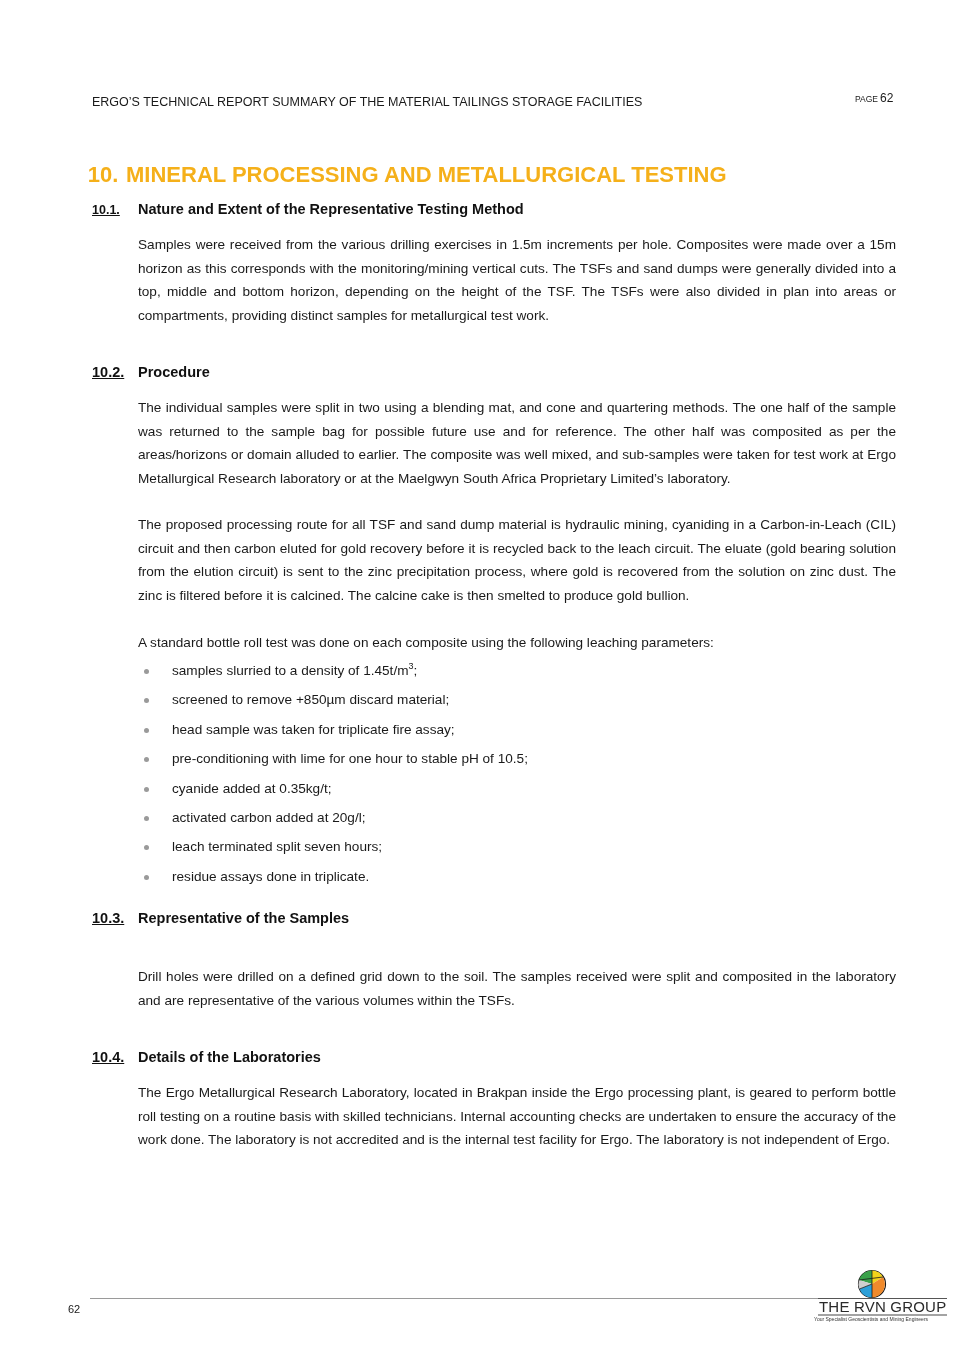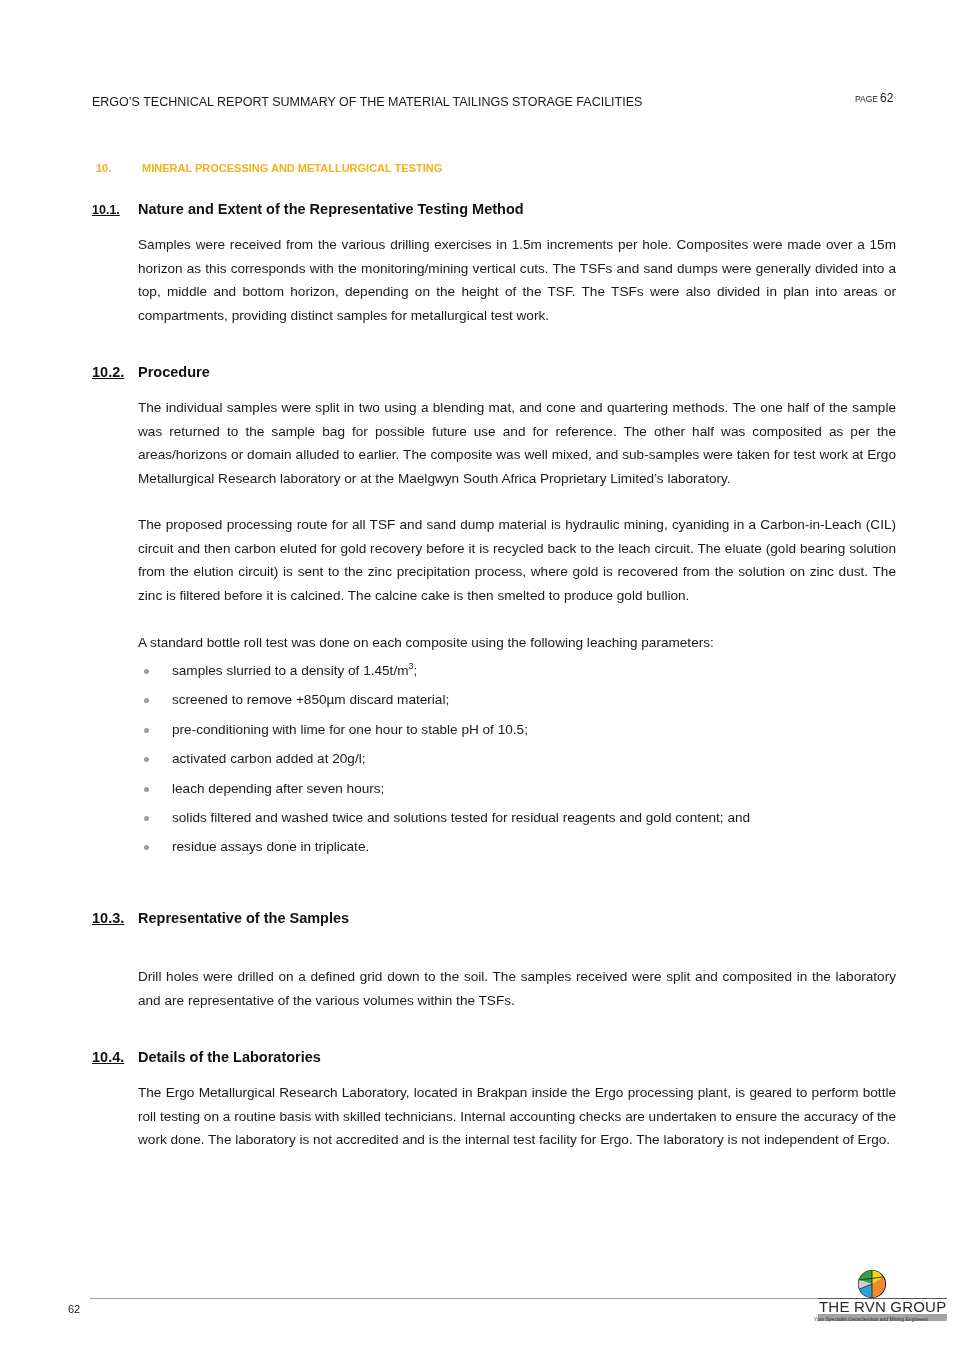--- a/index.html
+++ b/index.html
@@ -1,35 +1,35 @@
 <!DOCTYPE html>
 <html><head>
 <meta charset="utf-8">
 <style>
   html, body { margin: 0; padding: 0; background: #ffffff; }
   body { width: 966px; height: 1365px; position: relative; overflow: hidden;
          font-family: "Liberation Sans", sans-serif; color: #1a1a1a; }
   .header-title { position: absolute; left: 92px; top: 95px; font-size: 12.5px; letter-spacing: 0; color: #1a1a1a; }
   .header-page { position: absolute; left: 836px; top: 91px; font-size: 12px; color: #1a1a1a; }
   .header-page .small { font-size: 8.5px; margin-right: 2px; padding-left: 19px; }
-  .h1 { position: absolute; left: 96px; top: 162px; font-size: 11px; font-weight: bold; color: #f5b01a; }
+  .h1 { position: absolute; left: 80px; top: 162px; font-size: 22px; font-weight: bold; color: #f5b01a; text-align: center; }
   .h1 .num { display: inline-block; width: 46px; }
   .h2 { position: absolute; left: 92px; font-size: 14.5px; font-weight: bold; color: #111; }
   .h2 .num { display: inline-block; width: 46px; text-decoration: underline; }
   .h2 .num.small { font-size: 12.5px; }
   .para { position: absolute; left: 138px; width: 758px; font-size: 13.6px; line-height: 23.5px;
           text-align: justify; color: #1a1a1a; }
   .bullets { position: absolute; left: 138px; top: 659px; width: 758px; margin: 0; padding: 0; list-style: none; }
   .bullets li { position: relative; height: 29.4px; font-size: 13.6px; line-height: 23px; padding-left: 34px; }
   .bullets .dot { position: absolute; left: 6px; top: 10px; width: 5px; height: 5px; border-radius: 50%; background: #9a9a9a; }
   .footer-rule { position: absolute; left: 90px; top: 1298px; width: 836px; height: 1px; background: #9a9a9a; }
   .footer-num { position: absolute; left: 68px; top: 1303px; font-size: 11px; color: #1a1a1a; }
   .logo { position: absolute; left: 814px; top: 1269px; width: 120px; height: 56px; }
   .logo-text { position: absolute; left: 4px; top: 29px; font-size: 15px; color: #2a2a2a; letter-spacing: 0.2px; white-space: nowrap;
-               border-top: 1px solid #555; border-bottom: 7px solid #a3a3a3; line-height: 15px; padding: 0 1px; }
+               border-top: 1px solid #555; border-bottom: 2px solid #a3a3a3; line-height: 15px; padding: 0 1px; }
   .logo-tag { position: absolute; left: 0px; top: 47px; font-size: 5px; color: #333; white-space: nowrap; }
   sup { font-size: 9px; line-height: 0; }
 </style>
 </head>
 <body>
 
 <div class="header-title">ERGO’S TECHNICAL REPORT SUMMARY OF THE MATERIAL TAILINGS STORAGE FACILITIES</div>
 <div class="header-page">
   <span class="small">PAGE</span><span>62</span>
 </div>
@@ -46,24 +46,25 @@
 <div class="h2" style="top:364px;">
   <span class="num">10.2.</span><span>Procedure</span>
 </div>
 <div class="para" style="top:396px;">The individual samples were split in two using a blending mat, and cone and quartering methods. The one half of the sample was returned to the sample bag for possible future use and for reference. The other half was composited as per the areas/horizons or domain alluded to earlier. The composite was well mixed, and sub-samples were taken for test work at Ergo Metallurgical Research laboratory or at the Maelgwyn South Africa Proprietary Limited’s laboratory.</div>
 <div class="para" style="top:513px;">The proposed processing route for all TSF and sand dump material is hydraulic mining, cyaniding in a Carbon-in-Leach (CIL) circuit and then carbon eluted for gold recovery before it is recycled back to the leach circuit. The eluate (gold bearing solution from the elution circuit) is sent to the zinc precipitation process, where gold is recovered from the solution on zinc dust. The zinc is filtered before it is calcined. The calcine cake is then smelted to produce gold bullion.</div>
 <div class="para" style="top:631px;">A standard bottle roll test was done on each composite using the following leaching parameters:</div>
 
 <ul class="bullets">
   <li><span class="dot"></span><span>samples slurried to a density of 1.45t/m</span><sup>3</sup><span>;</span></li>
   <li><span class="dot"></span><span>screened to remove +850µm discard material;</span></li>
+  <li><span class="dot"></span><span>head sample was taken for triplicate fire assay;</span></li>
   <li><span class="dot"></span><span>pre-conditioning with lime for one hour to stable pH of 10.5;</span></li>
+  <li><span class="dot"></span><span>cyanide added at 0.35kg/t;</span></li>
   <li><span class="dot"></span><span>activated carbon added at 20g/l;</span></li>
-  <li><span class="dot"></span><span>leach depending after seven hours;</span></li>
-  <li><span class="dot"></span><span>solids filtered and washed twice and solutions tested for residual reagents and gold content; and</span></li>
+  <li><span class="dot"></span><span>leach terminated split seven hours;</span></li>
   <li><span class="dot"></span><span>residue assays done in triplicate.</span></li>
 </ul>
 
 <div class="h2" style="top:910px;">
   <span class="num">10.3.</span><span>Representative of the Samples</span>
 </div>
 <div class="para" style="top:965px;">Drill holes were drilled on a defined grid down to the soil. The samples received were split and composited in the laboratory and are representative of the various volumes within the TSFs.</div>
 
 <div class="h2" style="top:1049px;">
   <span class="num">10.4.</span><span>Details of the Laboratories</span>

